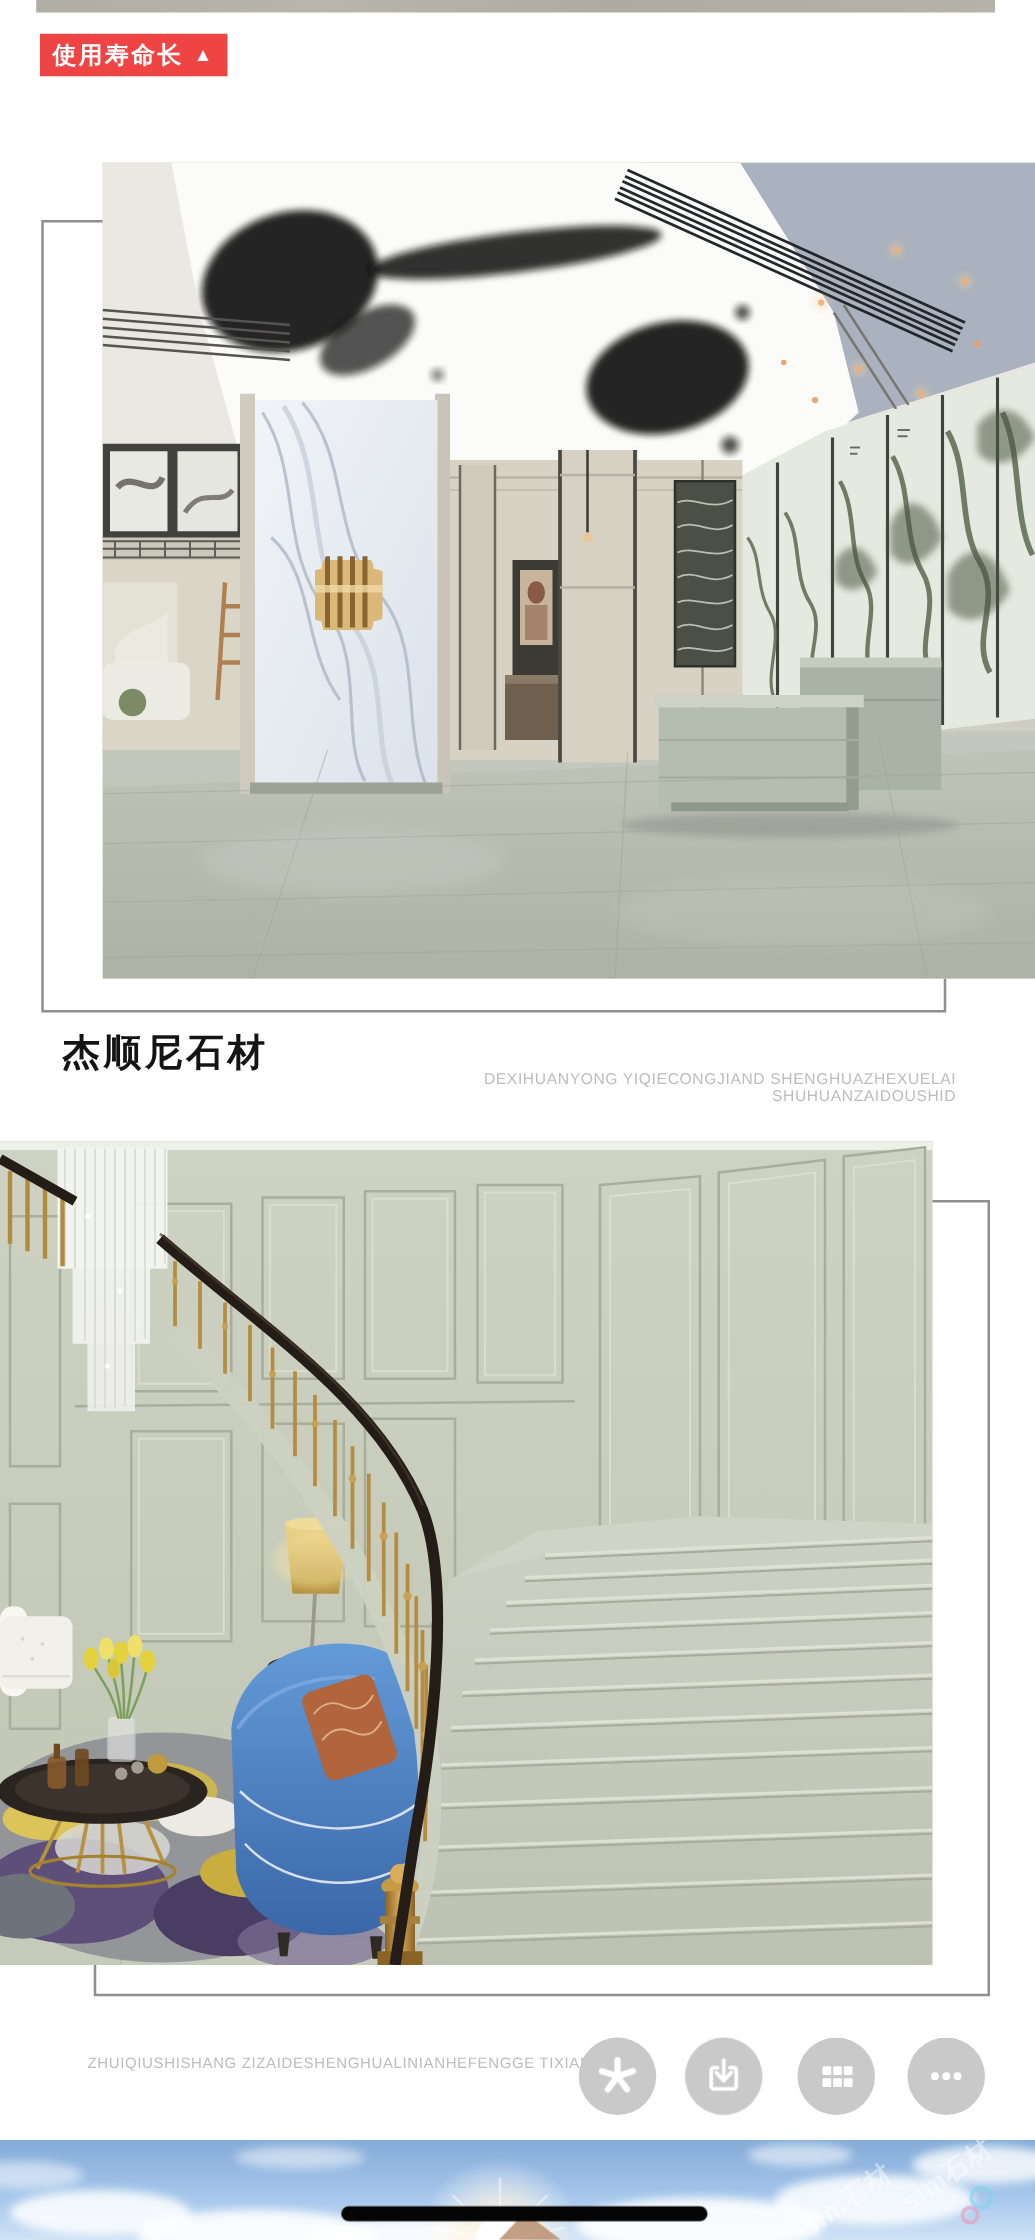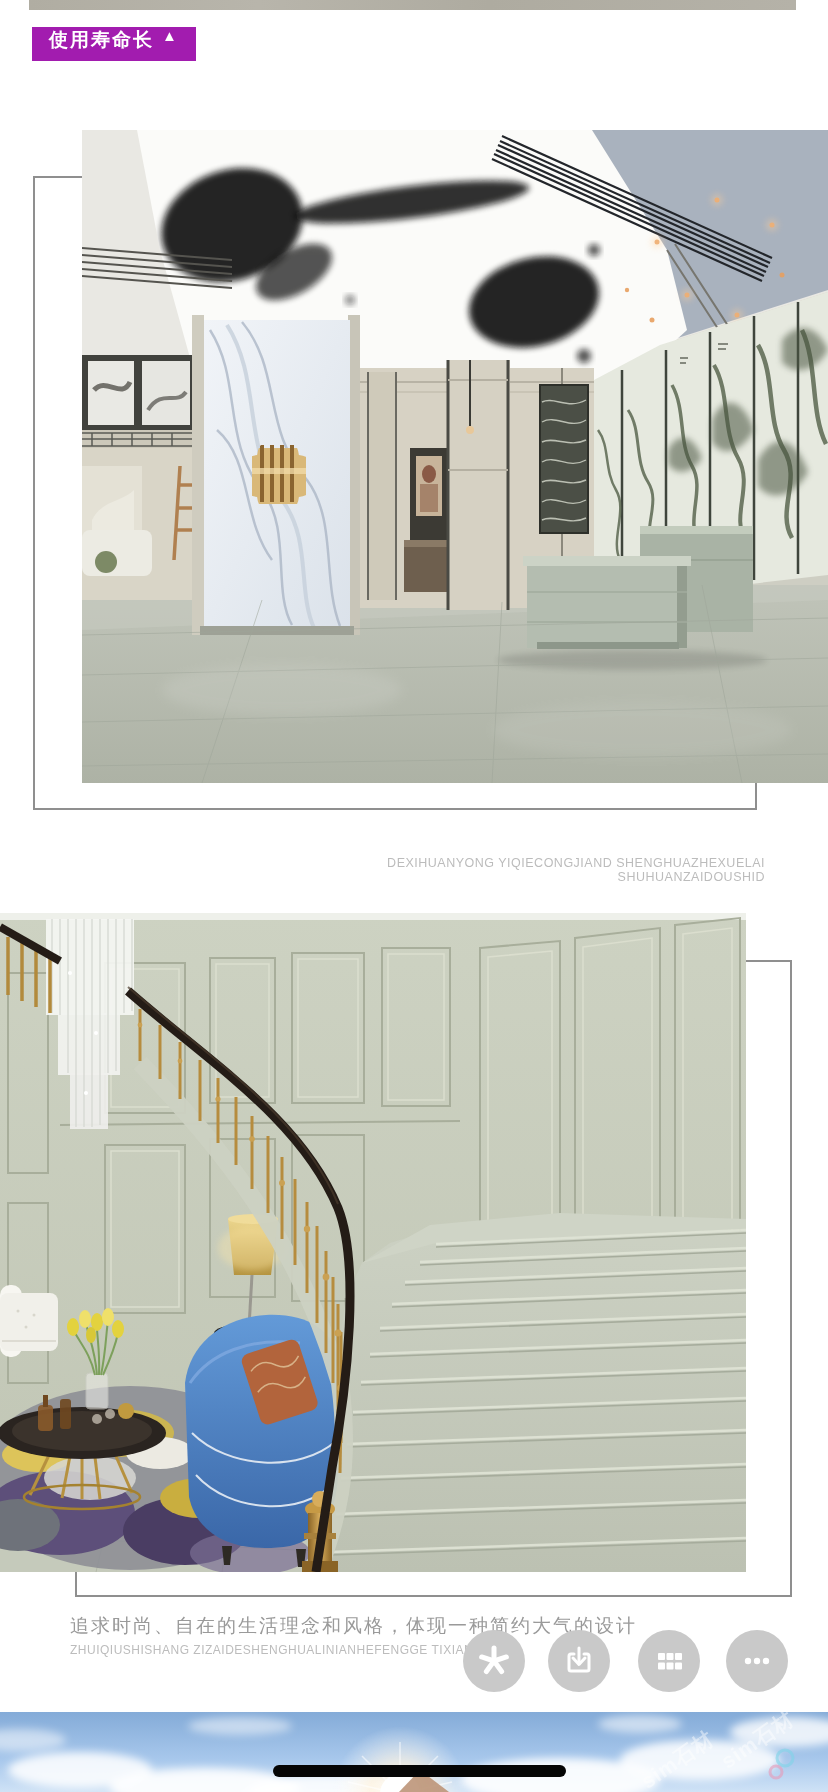--- a/index.html
+++ b/index.html
@@ -3,22 +3,22 @@
 <meta charset="utf-8">
 <style>
   html,body{margin:0;padding:0;background:#ffffff;}
   .page{position:relative;width:828px;height:1792px;background:#ffffff;overflow:hidden;
         font-family:"Liberation Sans","DejaVu Sans",sans-serif;}
   .abs{position:absolute;}
   
   .top-strip{left:29px;top:0;width:767px;height:10px;
              background:linear-gradient(90deg,#b0ada2,#b8b5ab 30%,#aeaba0 60%,#b5b2a8);}
   
-  .badge{left:32px;top:27px;width:164px;height:34px;background:#a21caf;color:#ffffff;
-         display:flex;align-items:flex-start;justify-content:center;gap:8px;
+  .badge{left:32px;top:27px;width:150px;height:34px;background:#ef4444;color:#ffffff;
+         display:flex;align-items:center;justify-content:center;gap:8px;
          font-size:19px;font-weight:bold;letter-spacing:2px;}
   .badge .tri{font-size:15px;}
   .feature-desc{left:32px;top:66px;font-size:17px;color:#8b8b8b;letter-spacing:1px;}
   
   .frame{border:2px solid #8f8f8f;background:transparent;z-index:1;}
   .frame1{left:33px;top:176px;width:720px;height:630px;}
   .frame2{left:75px;top:960px;width:713px;height:633px;}
   .photo{z-index:2;overflow:hidden;background:#dddad0;}
   .photo1{left:82px;top:130px;width:746px;height:653px;}
   .photo2{left:0;top:913px;width:746px;height:659px;}
@@ -294,20 +294,21 @@
           <line x1="0" y1="636" x2="746" y2="624"></line>
         <line x1="180" y1="470" x2="120" y2="653"></line>
           <line x1="420" y1="472" x2="410" y2="653"></line>
         <line x1="620" y1="455" x2="660" y2="653"></line>
       </g>
       <ellipse cx="200" cy="560" rx="120" ry="26" fill="#ffffff" opacity="0.10" filter="url(#b6)"></ellipse>
       <ellipse cx="560" cy="600" rx="150" ry="28" fill="#ffffff" opacity="0.08" filter="url(#b6)"></ellipse>
     </svg>
   </div>
 
+  <div class="abs brand-name">杰顺尼石材</div>
   <div class="abs brand-pinyin">DEXIHUANYONG YIQIECONGJIAND SHENGHUAZHEXUELAI SHUHUANZAIDOUSHID</div>
 
   <div class="abs frame frame2"></div>
 
   <div class="abs photo photo2">
     <svg width="746" height="659" viewBox="0 0 746 659" xmlns="http://www.w3.org/2000/svg">
       <defs>
         <linearGradient id="wall2" x1="0" y1="0" x2="0" y2="1">
           <stop offset="0" stop-color="#cdd2c2"></stop>
             <stop offset="1" stop-color="#c0c5b4"></stop>
@@ -555,21 +556,20 @@
         <rect x="308" y="600" width="24" height="59" fill="url(#gold2)"></rect>
         <rect x="304" y="620" width="32" height="6" fill="#a8813c"></rect>
         <rect x="302" y="648" width="36" height="11" fill="#8a6426"></rect>
         <circle cx="320" cy="586" r="8" fill="#d8ad5c"></circle>
       </g>
       <path d="M128,78 C210,150 300,205 338,295 C360,350 348,470 332,555 C325,600 320,635 316,659" stroke="#241c16" stroke-width="9" fill="none"></path>
       <path d="M128,74 C210,146 300,201 338,291" stroke="#4a3a2c" stroke-width="2" fill="none" opacity="0.7"></path>
     </svg>
   </div>
 
-  <div class="abs style-desc">追求时尚、自在的生活理念和风格，体现一种简约大气的设计</div>
   <div class="abs style-pinyin">ZHUIQIUSHISHANG ZIZAIDESHENGHUALINIANHEFENGGE TIXIANYIZHO</div>
 
   <div class="abs fab" style="left:463px;top:1630px;">
     <span>
       <svg width="34" height="34" viewBox="0 0 34 34">
         <g stroke="#ffffff" stroke-width="5" stroke-linecap="round">
           <line x1="17" y1="17" x2="17" y2="4" transform="rotate(0 17 17)"></line>
           <line x1="17" y1="17" x2="17" y2="4" transform="rotate(72 17 17)"></line>
           <line x1="17" y1="17" x2="17" y2="4" transform="rotate(144 17 17)"></line>
           <line x1="17" y1="17" x2="17" y2="4" transform="rotate(216 17 17)"></line>

